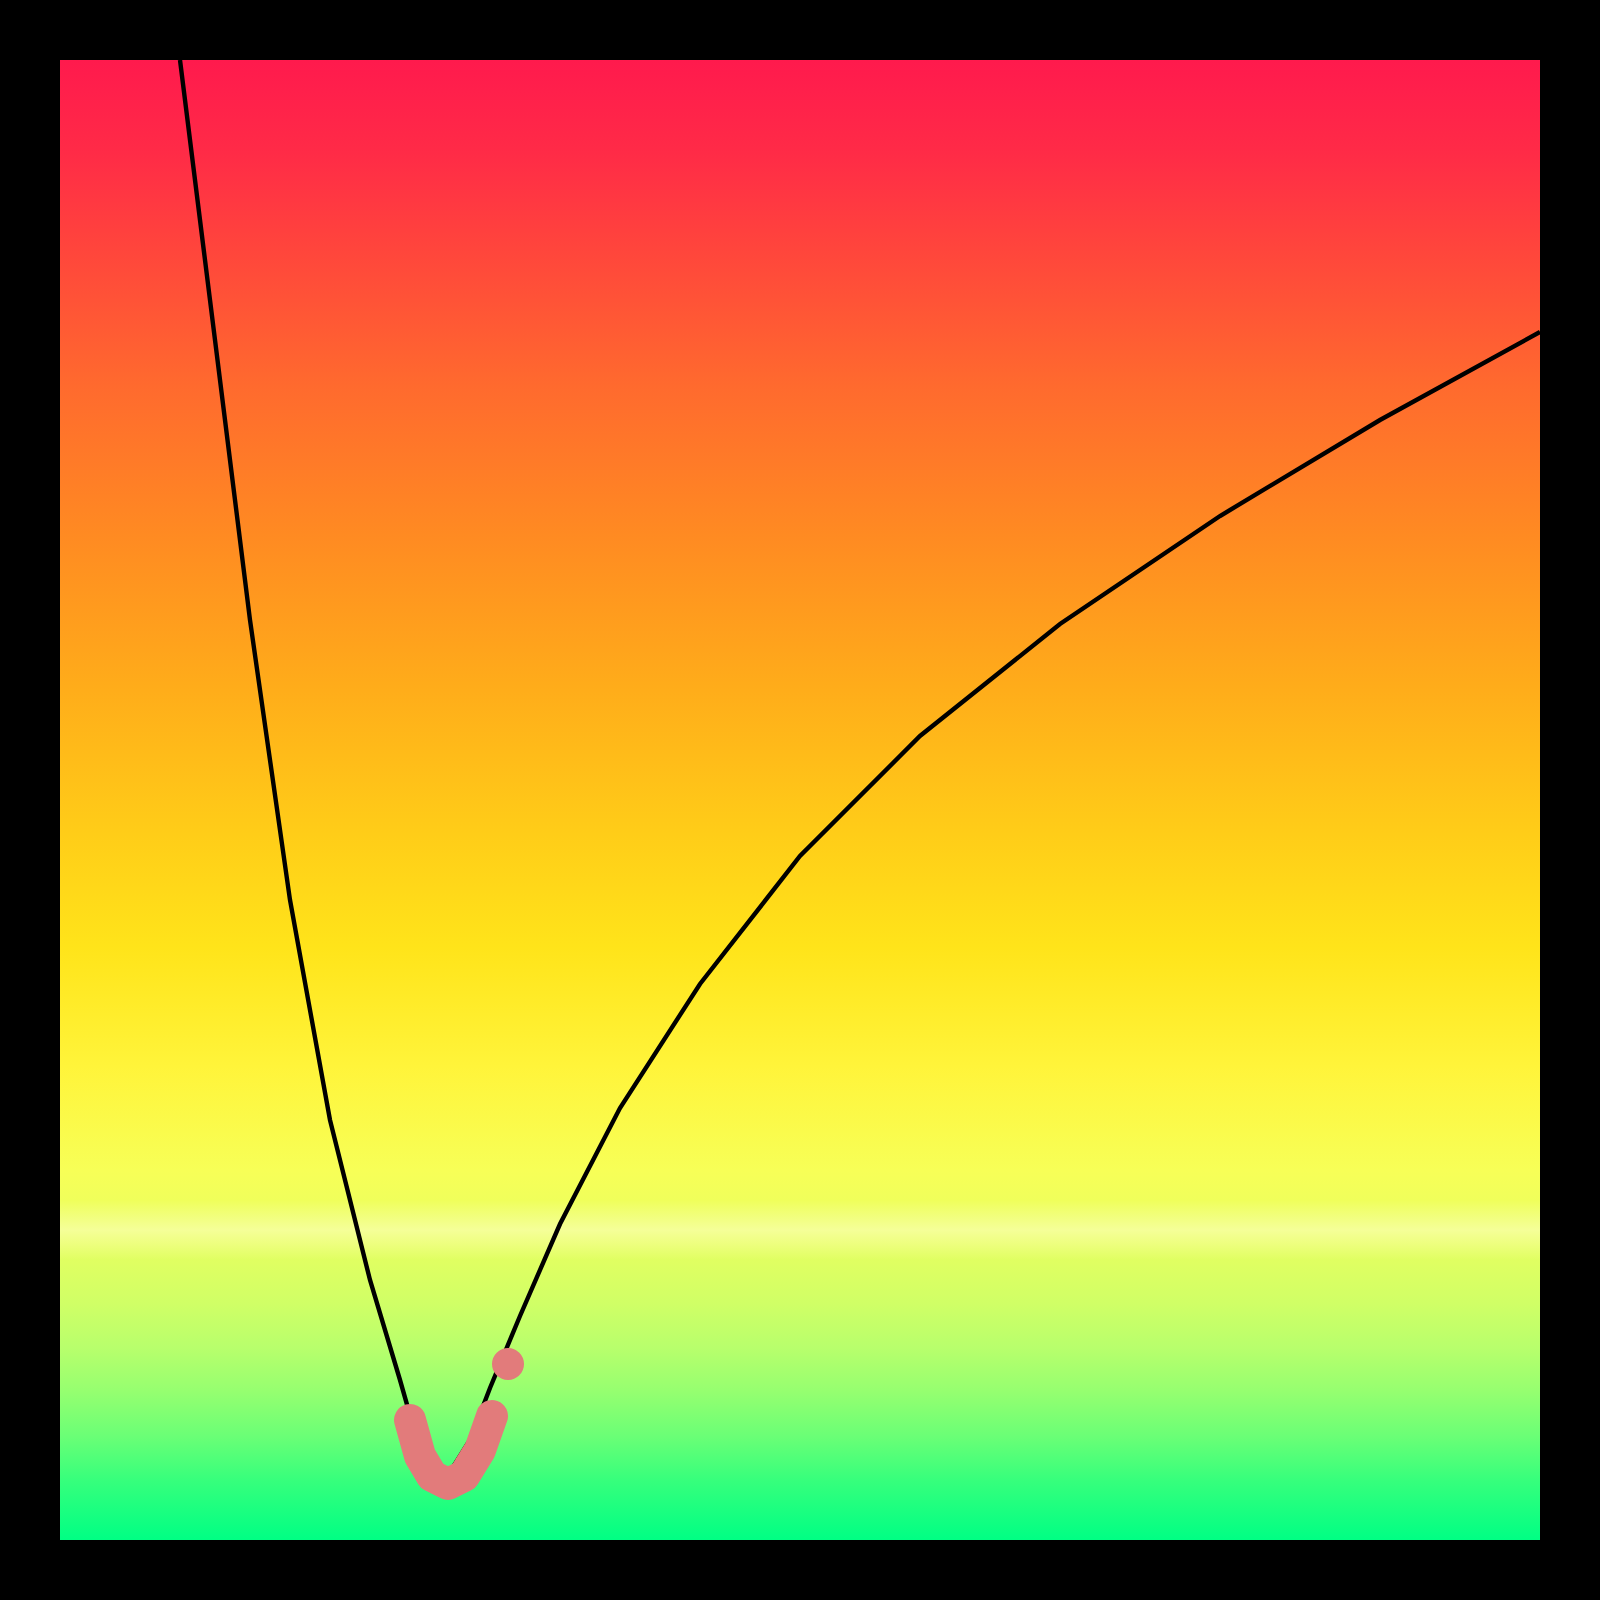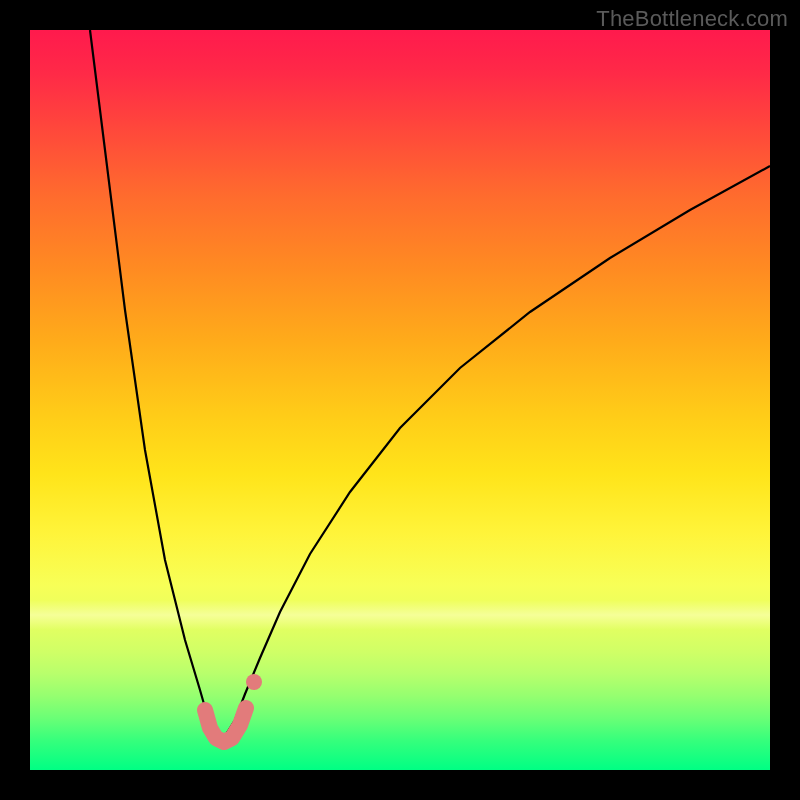--- a/index.html
+++ b/index.html
@@ -83,21 +83,20 @@
     font-size: 22px;
     font-weight: 500;
     letter-spacing: 0.2px;
     user-select: none;
   }
 </style>
 </head>
 <body>
 
 <div class="frame">
-  <div class="watermark">TheBottleneck.com</div>
 
   <div class="plot-wrap">
     <div class="gradient-bg"></div>
     <div class="light-band"></div>
 
     <svg class="curve-layer" viewBox="0 0 740 740" preserveAspectRatio="none">
       <path d="M60 0 L75 120 L95 280 L115 420 L135 530 L155 610 L170 660 L178 688 L185 706 L190 712 L195 706 L205 690 L215 664 L230 628 L250 582 L280 524 L320 462 L370 398 L430 338 L500 282 L580 228 L660 180 L740 136" fill="none" stroke="#000" stroke-width="2.2"></path>
       <path d="M175 680 L180 698 L186 708 L194 712 L202 708 L210 695 L216 678" fill="none" stroke="#e27b7b" stroke-width="16" stroke-linecap="round" stroke-linejoin="round"></path>
       <circle r="8" fill="#e27b7b" cx="224" cy="652"></circle>
     </svg>

